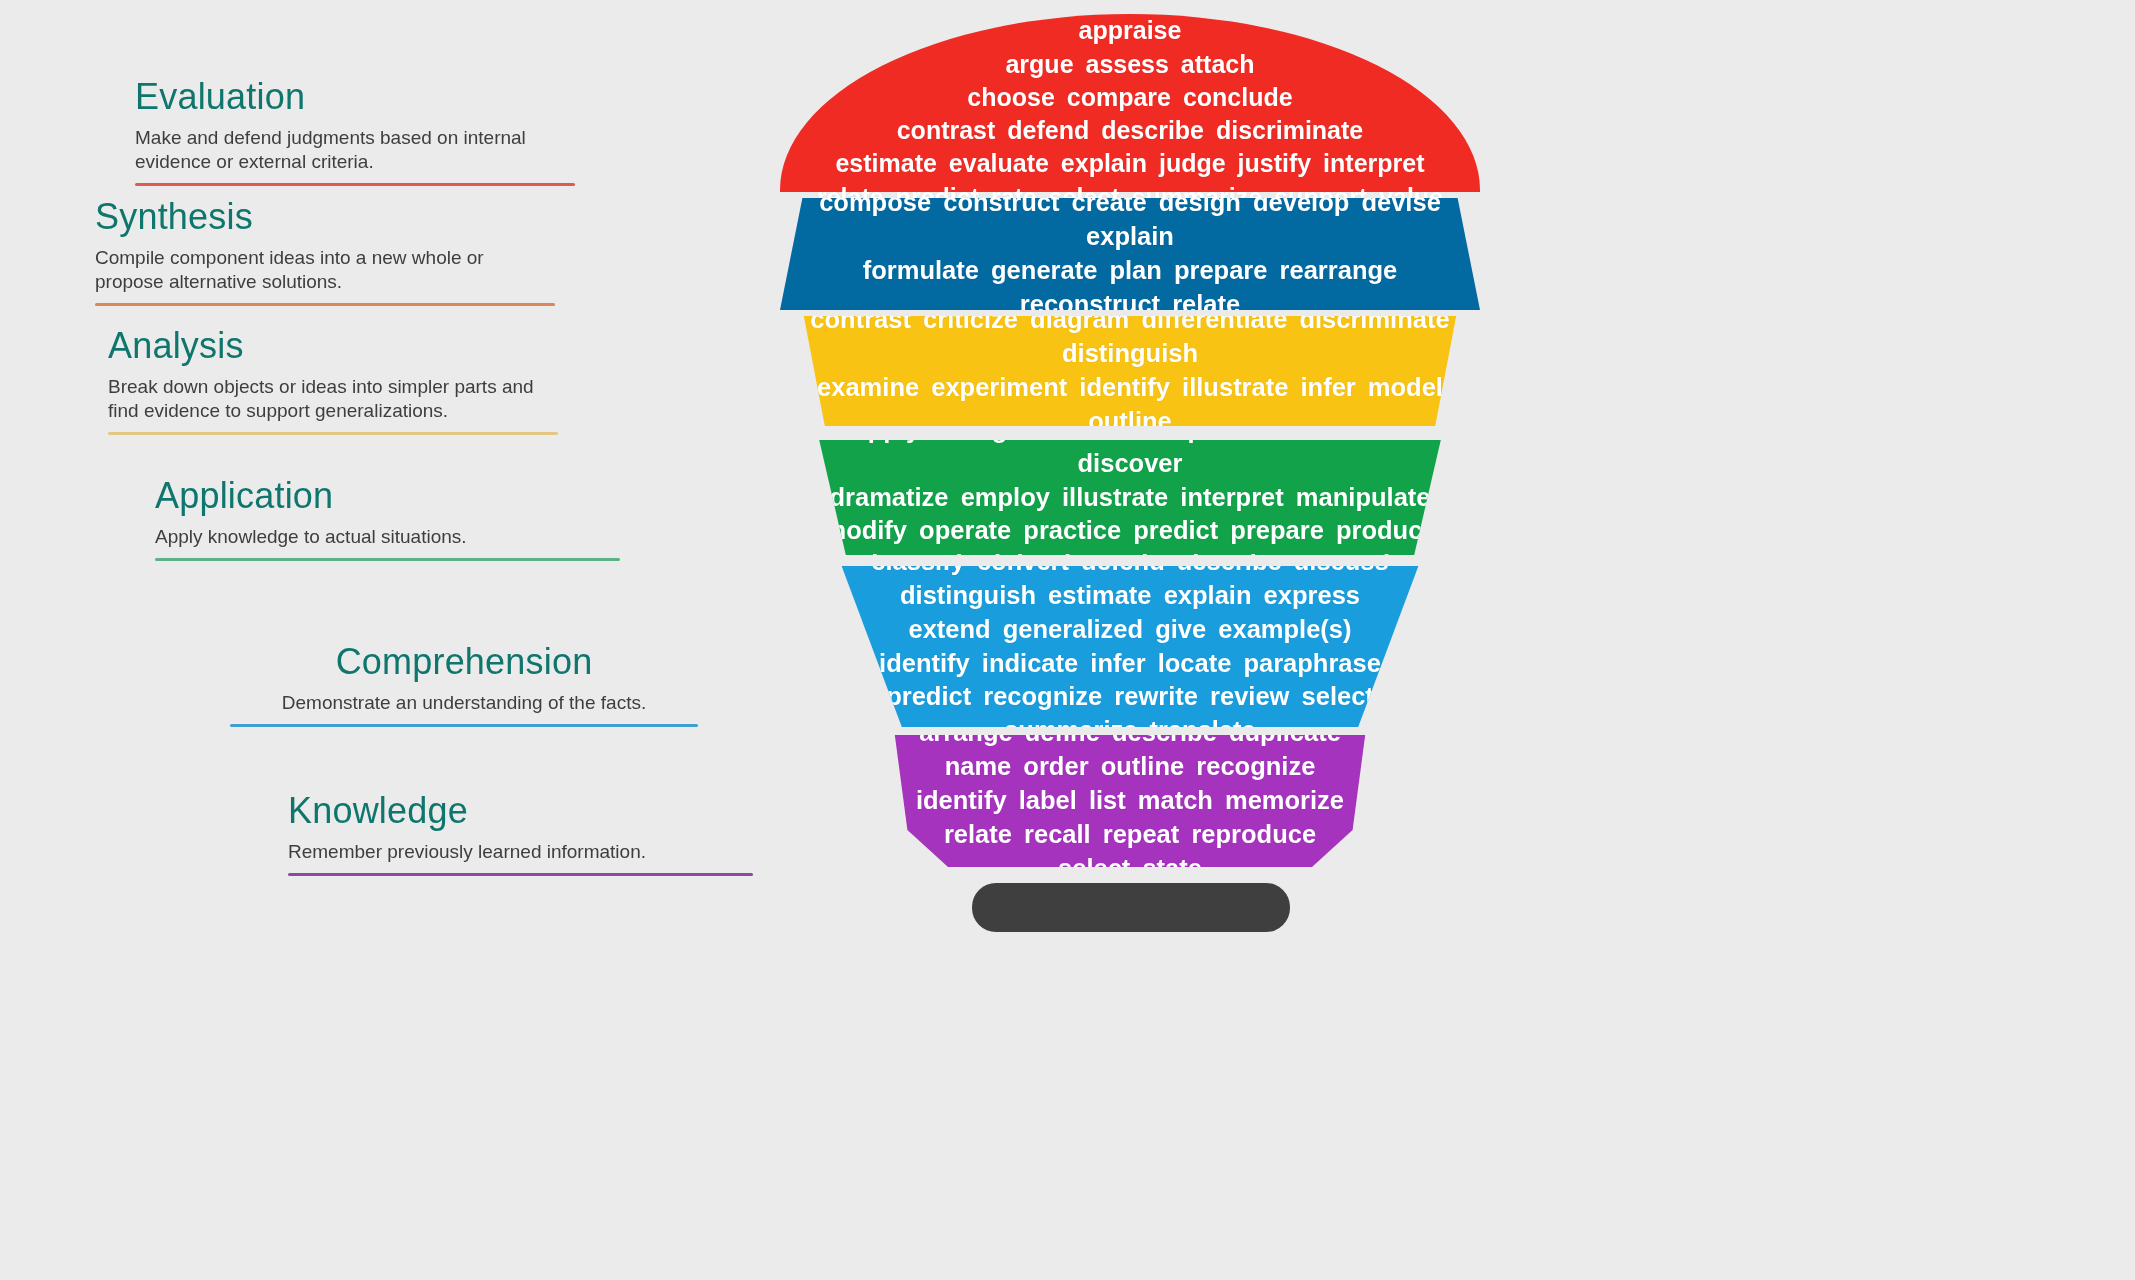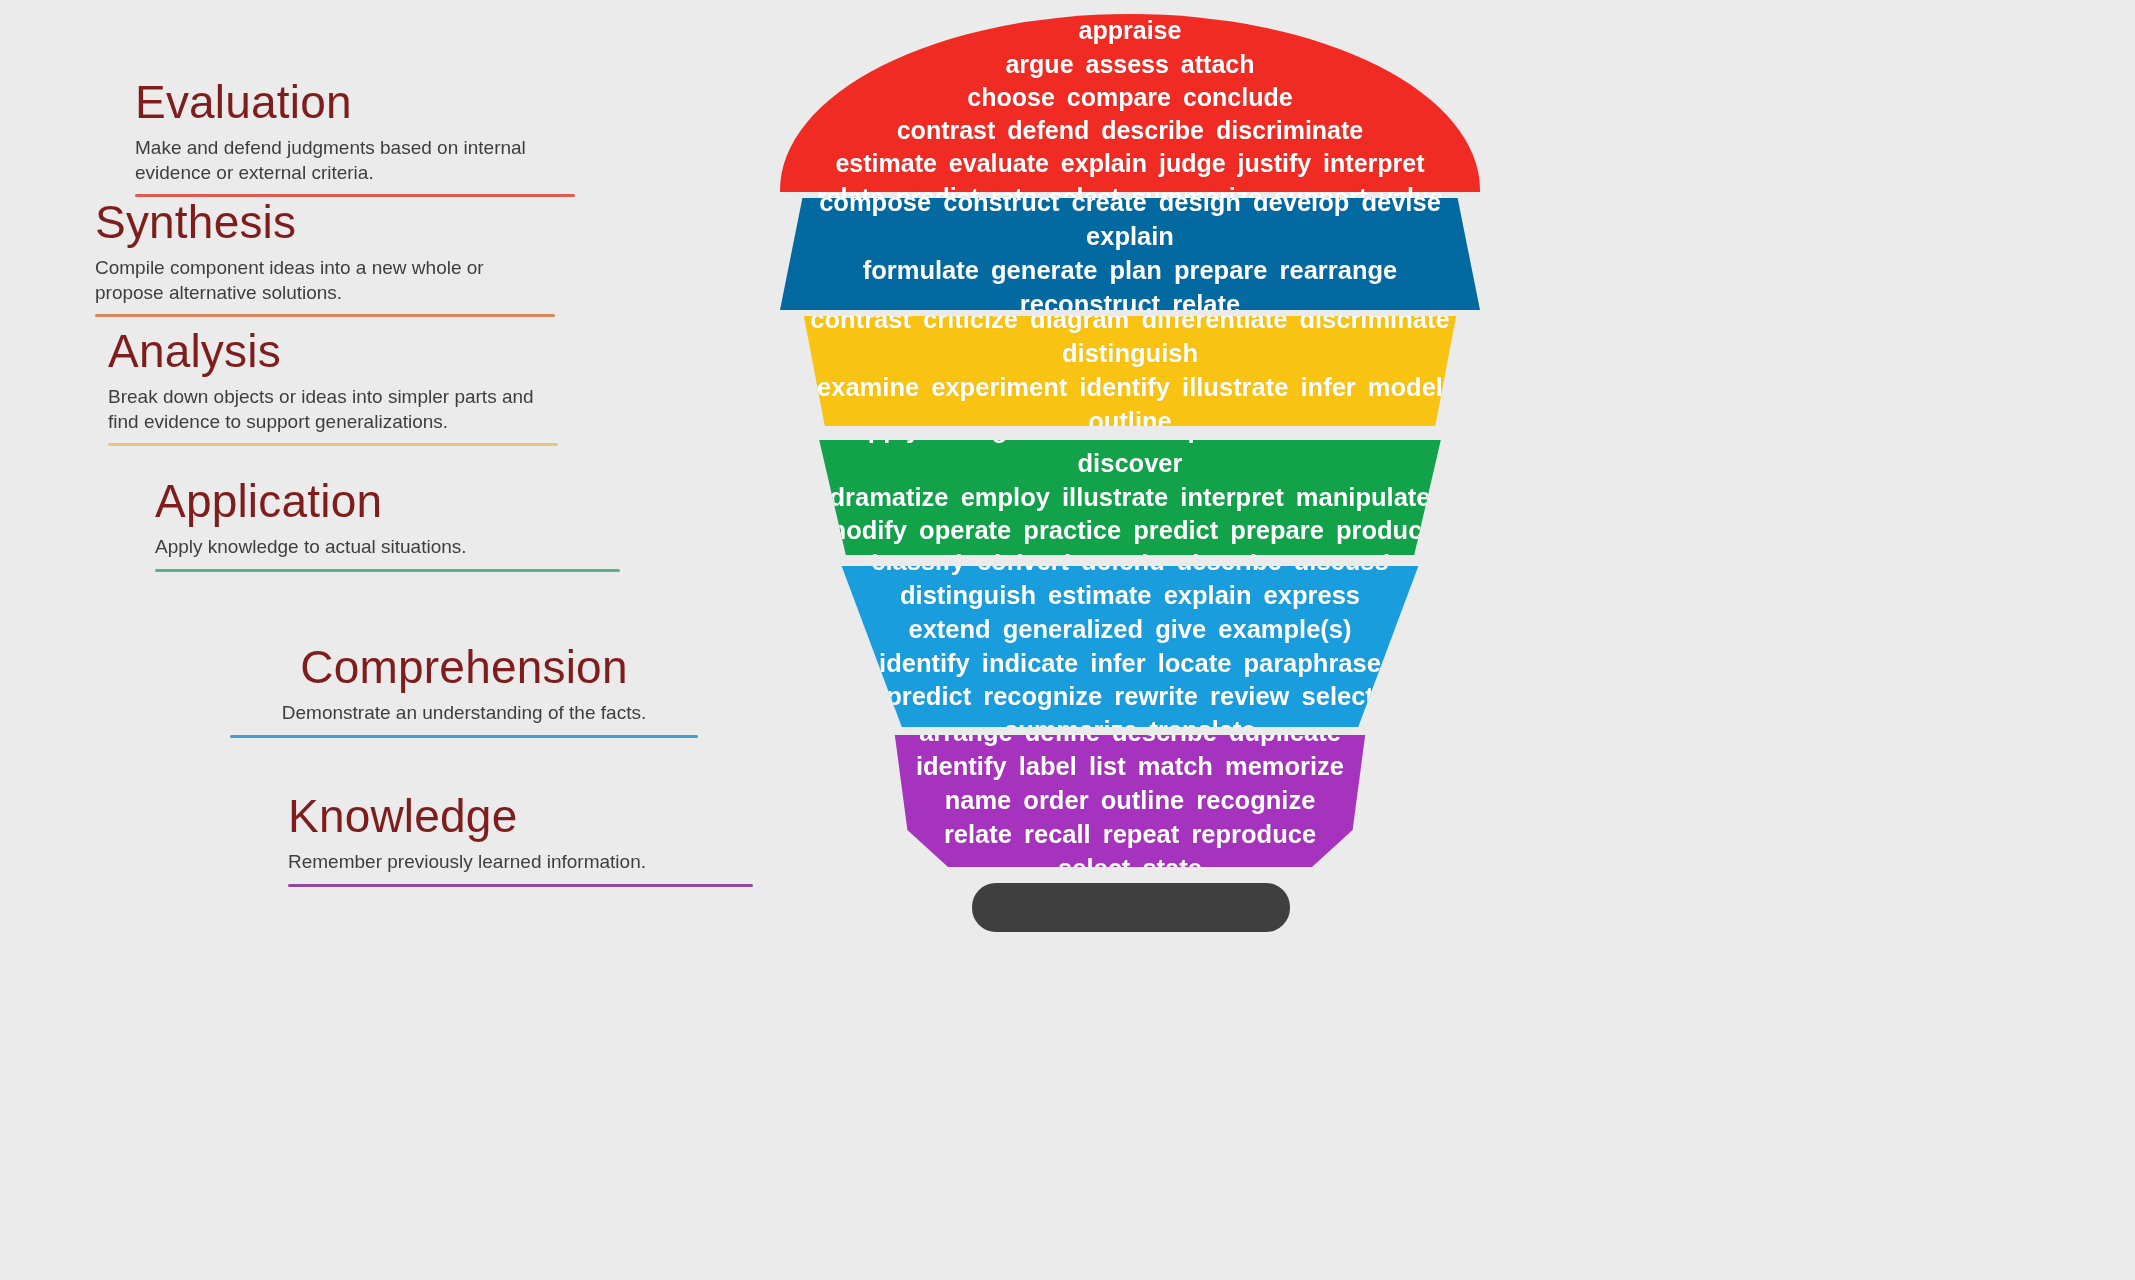--- a/index.html
+++ b/index.html
@@ -17,23 +17,23 @@
     background: #ebebeb;
     overflow: hidden;
   }
 
   
   .level-label {
     position: absolute;
     box-sizing: border-box;
   }
   .level-title {
-    font-size: 46px;
+    font-size: 36px;
     font-weight: 400;
-    color: #7f1d1d;
+    color: #0f766e;
     letter-spacing: 0.2px;
     line-height: 1.05;
     white-space: nowrap;
   }
   .level-desc {
     font-size: 19px;
     color: #3e3e3e;
     line-height: 1.28;
     margin-top: 10px;
     max-width: 640px;
@@ -228,22 +228,22 @@
           <div>extend generalized give example(s)</div>
           <div>identify indicate infer locate paraphrase</div>
           <div>predict recognize rewrite review select</div>
           <div>summarize translate</div>
         </div>
     </div>
 
     <div class="band" id="band-knowledge">
       <div class="words">
           <div>arrange define describe duplicate</div>
+          <div>name order outline recognize</div>
           <div>identify label list match memorize</div>
-          <div>name order outline recognize</div>
           <div>relate recall repeat reproduce</div>
           <div>select state</div>
         </div>
     </div>
 
     <div id="bulb-base"></div>
   </div>
 
 
 </div>

